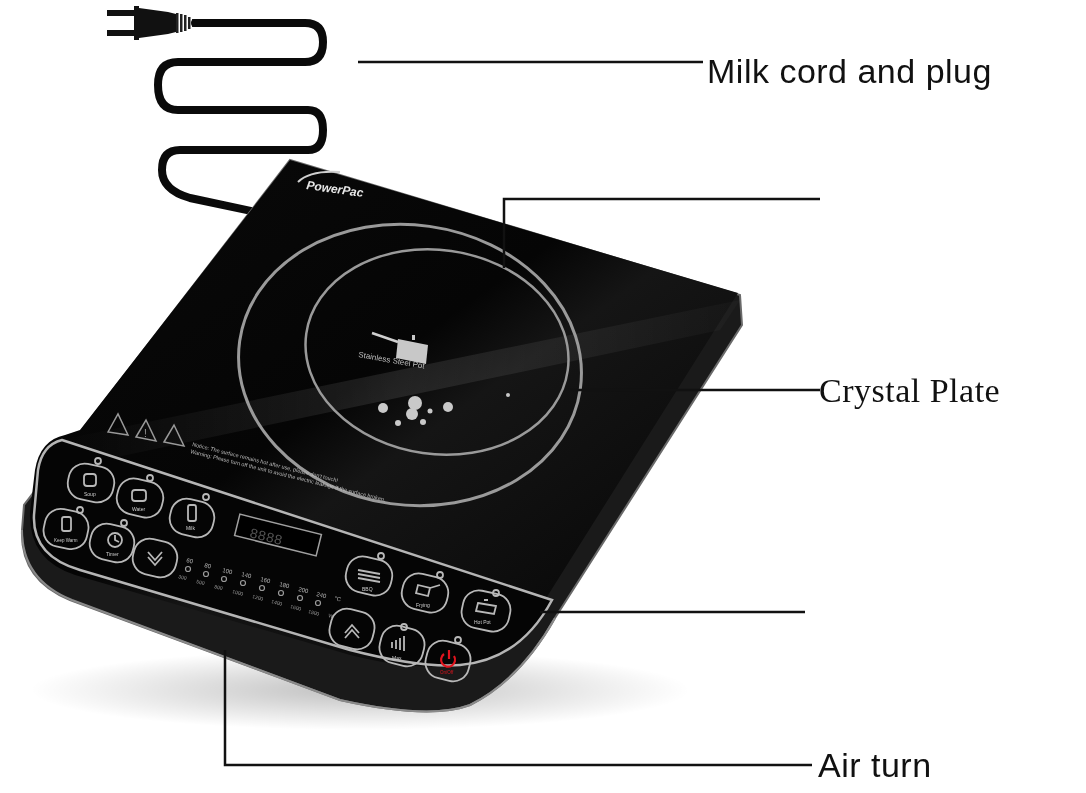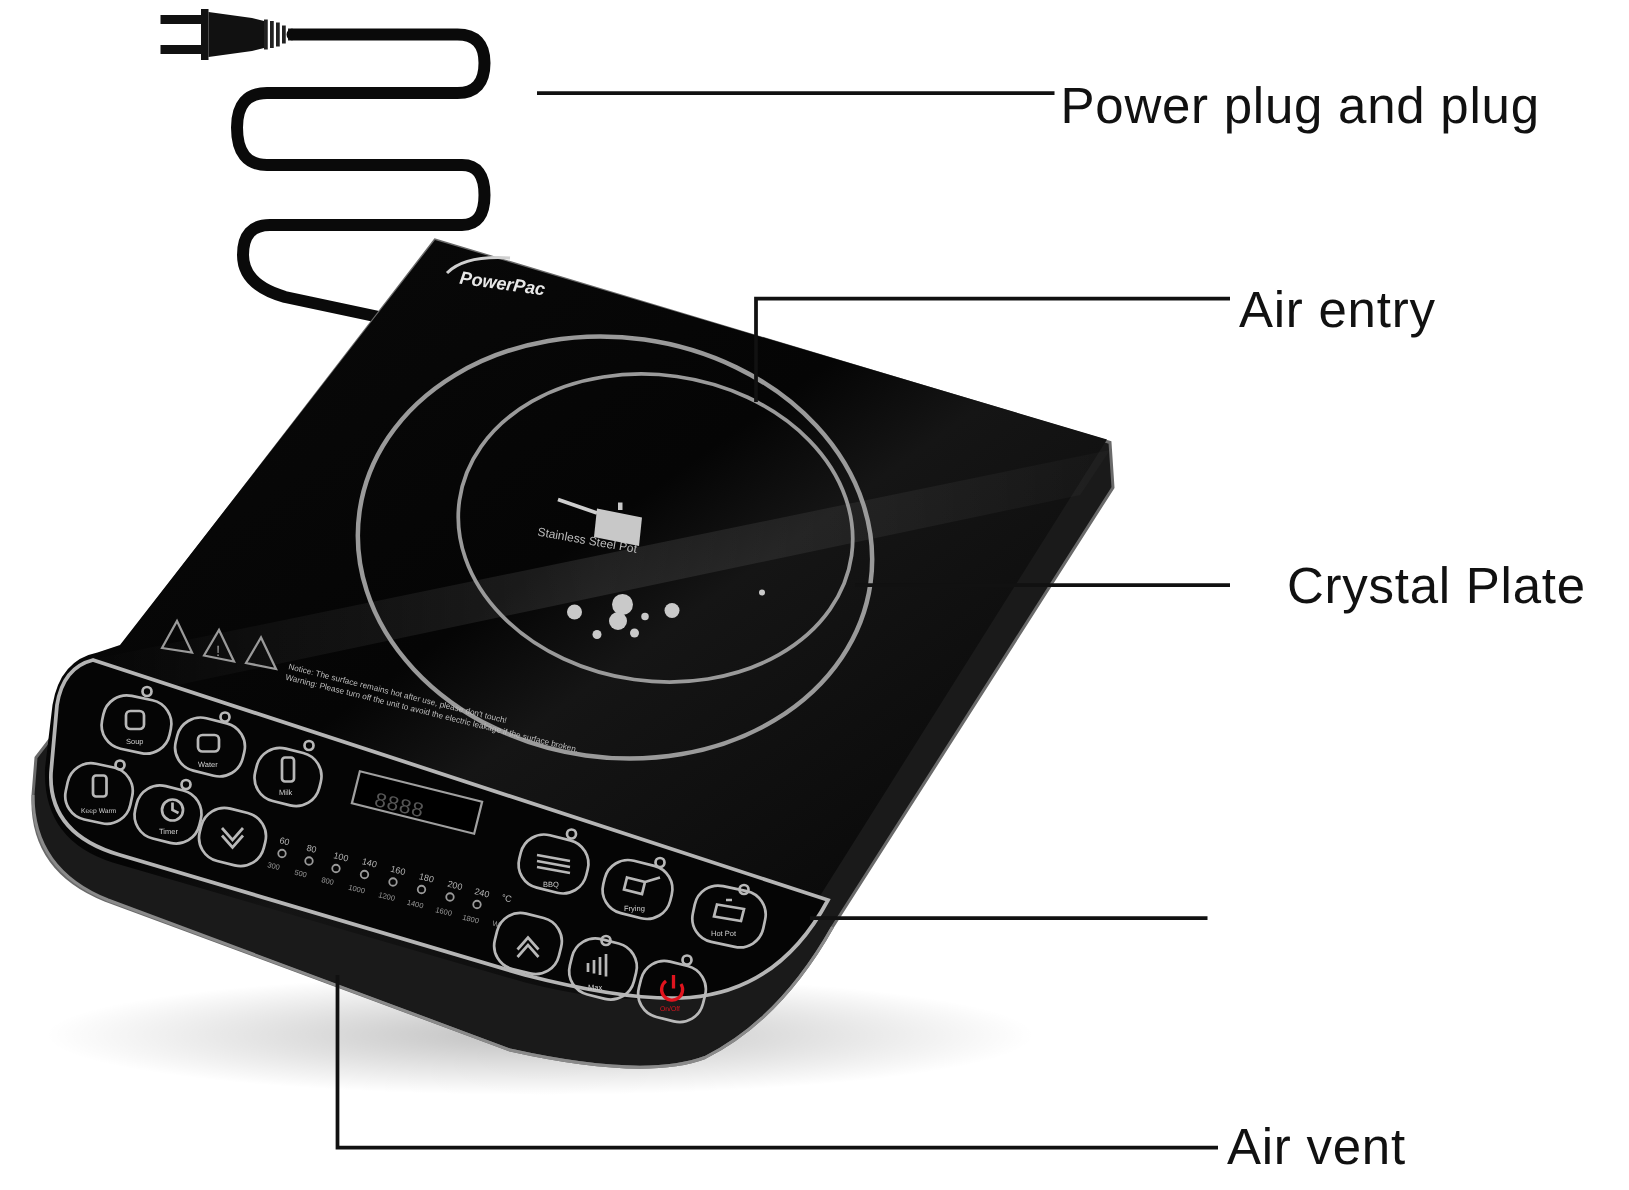--- a/index.html
+++ b/index.html
@@ -2,21 +2,21 @@
 <html><head>
 <meta charset="utf-8">
 <style>
   html, body { margin:0; padding:0; background:#ffffff; }
   body { width:1086px; height:793px; position:relative; overflow:hidden; font-family:"Liberation Sans", sans-serif; }
   .stage { position:absolute; left:0; top:0; width:1086px; height:793px; }
   svg.art { position:absolute; left:0; top:0; }
   .callout-label { position:absolute; font-family:"Liberation Sans", sans-serif; color:#111111; font-size:34px; letter-spacing:0.5px; white-space:nowrap; line-height:1; }
   .lbl-power { left:707px; top:54px; }
   .lbl-air-entry { left:826px; top:190px; }
-  .lbl-crystal { left:858px; top:374px; }
+  .lbl-crystal { left:819px; top:374px;font-family:Liberation Serif, serif; }
   .lbl-control { left:811px; top:596px; }
   .lbl-air-vent { left:818px; top:748px; }
   .tiny { font-family:"Liberation Sans", sans-serif; fill:#bdbdbd; }
 </style>
 </head>
 <body>
 
 <div class="stage">
 
   <svg class="art" width="1086" height="793" viewBox="0 0 1086 793">
@@ -226,17 +226,16 @@
 
     <g stroke="#111111" stroke-width="2.5" fill="none">
       <line x1="358" y1="62" x2="703" y2="62"></line>
       <polyline points="504,268 504,199 820,199"></polyline>
       <line x1="570" y1="390" x2="820" y2="390"></line>
       <line x1="540" y1="612" x2="805" y2="612"></line>
       <polyline points="225,650 225,765 812,765"></polyline>
     </g>
   </svg>
 
-  <div class="callout-label lbl-power">Power plug and plug</div>
-  <div class="callout-label lbl-air-entry">Air entry</div>
+  <div class="callout-label lbl-power">Milk cord and plug</div>
   <div class="callout-label lbl-crystal">Crystal Plate</div>
-  <div class="callout-label lbl-air-vent">Air vent</div>
+  <div class="callout-label lbl-air-vent">Air turn</div>
 </div>
 
 </body></html>

